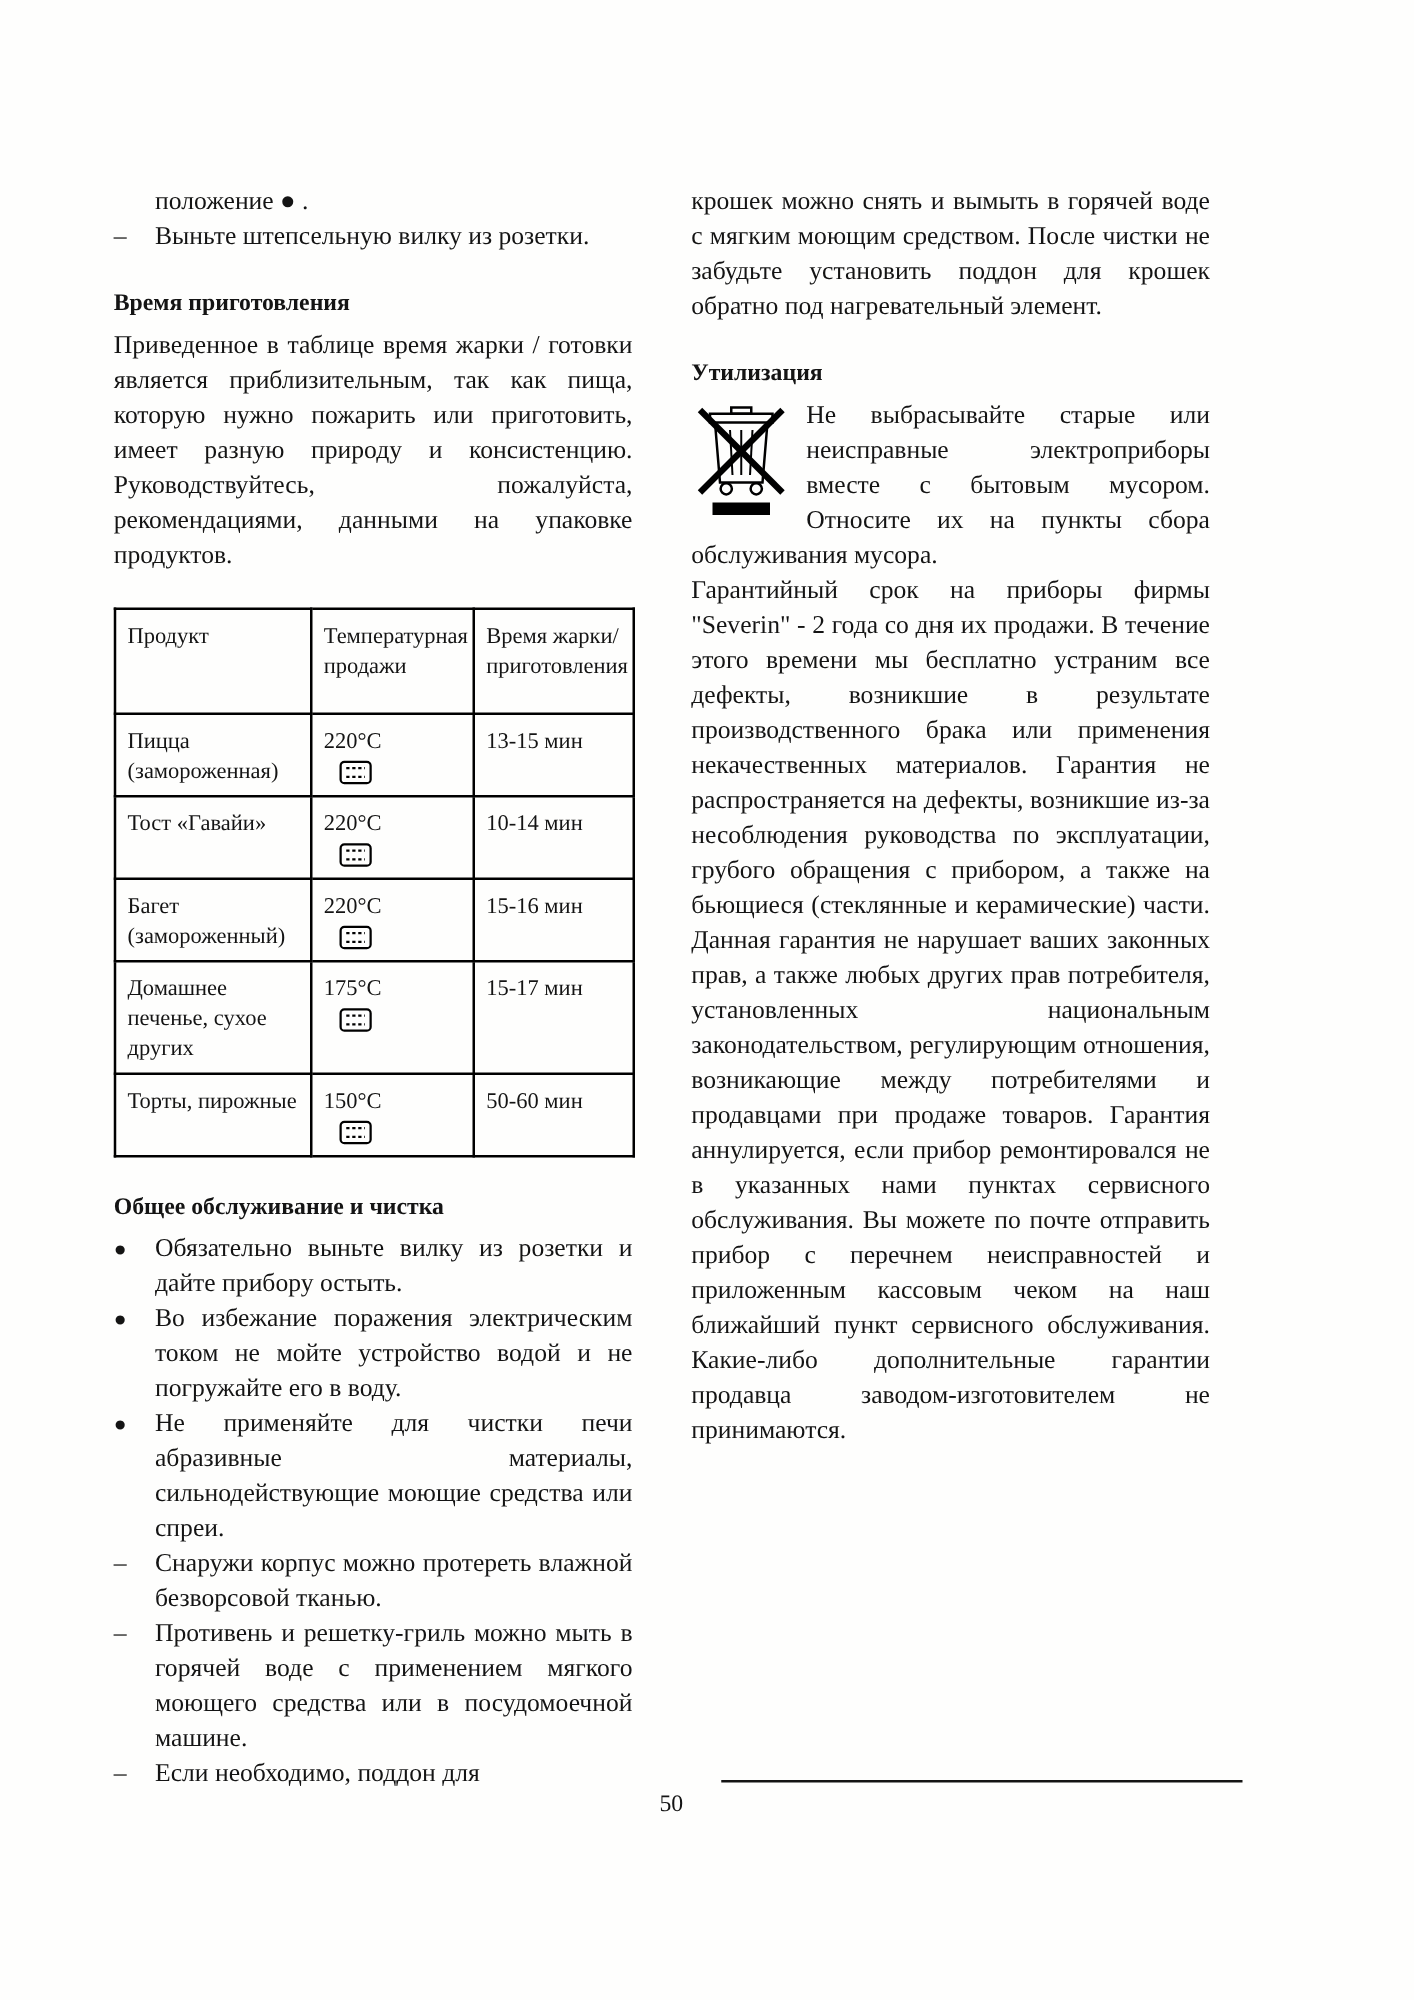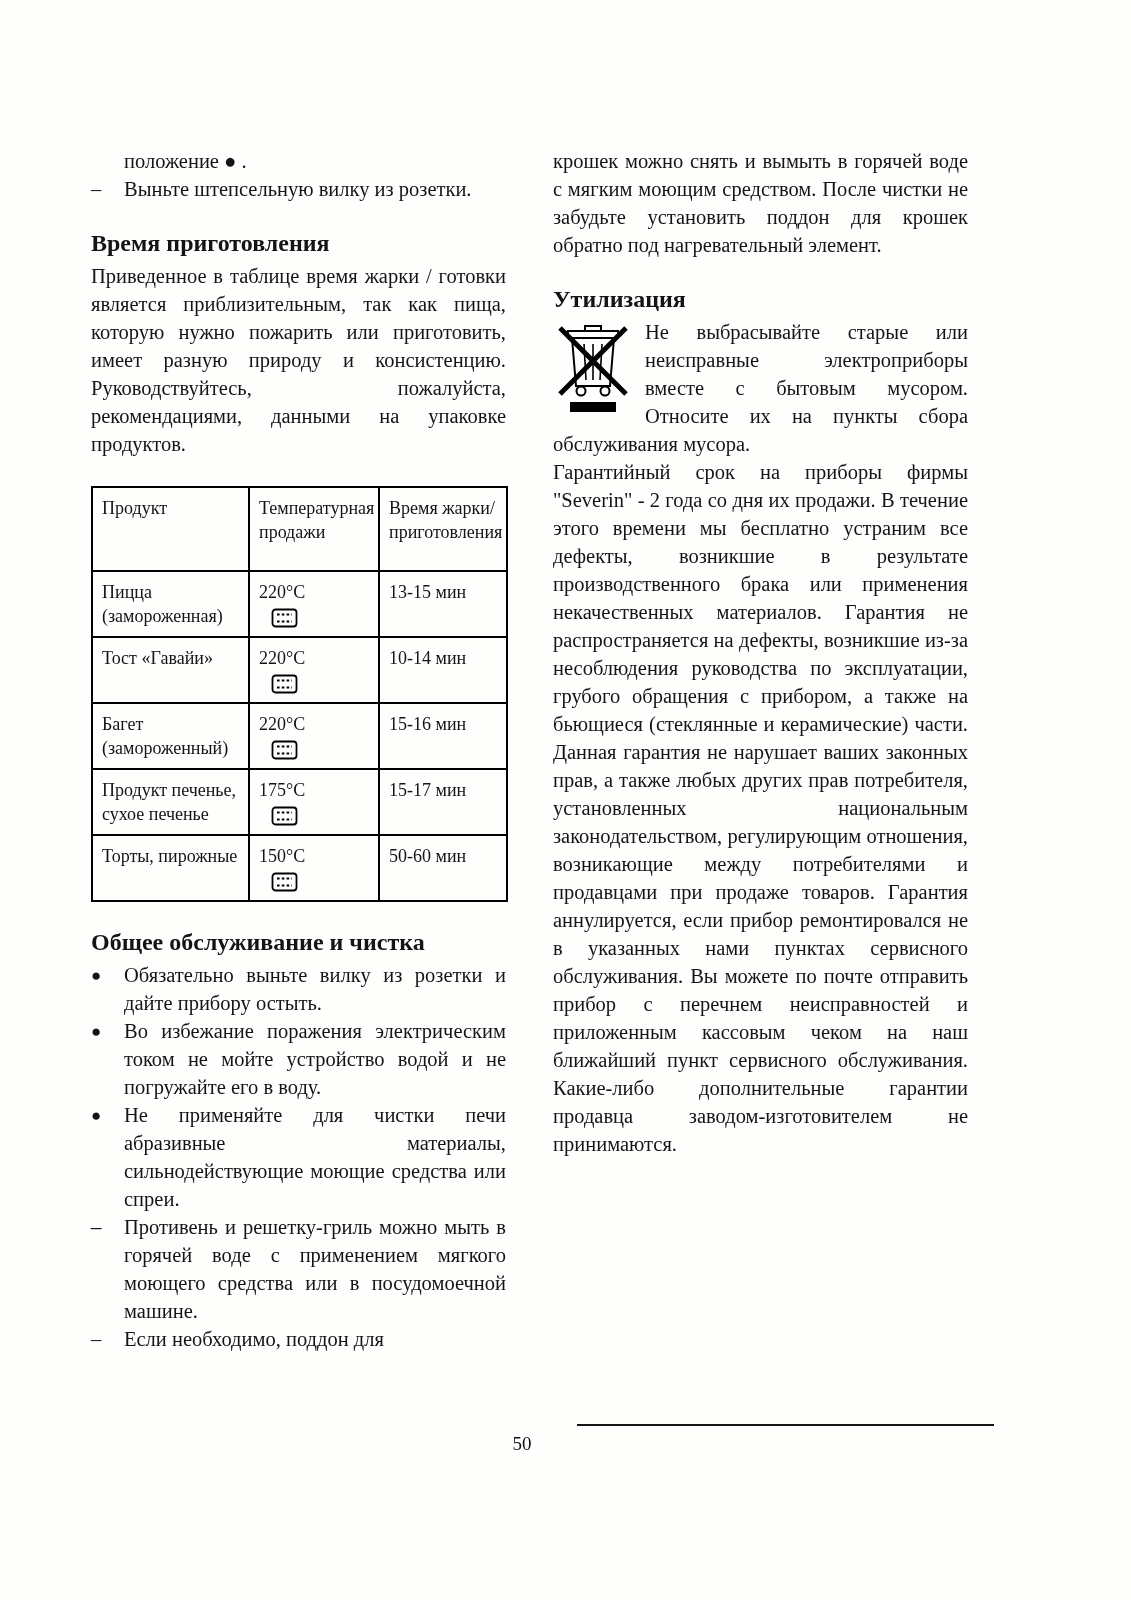--- a/index.html
+++ b/index.html
@@ -7,21 +7,21 @@
   .page {
     width: 1131px; height: 1600px; position: relative; overflow: hidden;
     background: #fefefd; color: #141414;
     font-family: "Liberation Serif", "DejaVu Serif", serif;
     padding: 147px 0 0 91px;
   }
   .columns { display: flex; gap: 47px; }
   .col { width: 415px; font-size: 20.5px; line-height: 28px; text-align: justify; }
 
   .h {
-    font-size: 24px; font-weight: bold; text-align: left;
+    font-size: 19px; font-weight: bold; text-align: left;
     margin: 26px 0 5px 0; line-height: 28px;
   }
   p.body { margin: 0; }
 
   .hang { position: relative; padding-left: 33px; }
   .hang > .marker { position: absolute; left: 0; top: 0; width: 33px; }
   .hang > .marker.bullet { font-size: 17px; top: 1px; }
 
   
   .cook-table { border-collapse: collapse; width: 100%; margin: 28px 0 0 0; table-layout: fixed; }
@@ -37,21 +37,21 @@
   .temp { display: block; }
   .oven-icon { display: block; margin: 4px 0 0 12px; }
 
   
   .disposal::after { content: ""; display: block; clear: both; }
   .weee { float: left; width: 80px; margin: 4px 12px 2px 0; }
   .weee svg { display: block; }
 
   
   .footer-line { position: absolute; left: 577px; top: 1424px; width: 417px; border-top: 2.5px solid #141414; }
-  .page-number { position: absolute; top: 1433px; left: 3px; width: 1038px; text-align: center; font-size: 19px; }
+  .page-number { position: absolute; top: 1433px; left: 18px; width: 1038px; text-align: center; font-size: 19px; }
 </style>
 </head>
 <body>
 
 <svg width="0" height="0" style="position:absolute" aria-hidden="true">
   <defs>
     <g id="oven-sym">
       <rect x="1.5" y="1.5" width="24" height="17" rx="3" fill="none" stroke="#000" stroke-width="1.8"></rect>
       <line x1="6" y1="6.5" x2="21" y2="6.5" stroke="#000" stroke-width="1.8" stroke-dasharray="2.6 2.2"></line>
       <line x1="6" y1="13.5" x2="21" y2="13.5" stroke="#000" stroke-width="1.8" stroke-dasharray="2.6 2.2"></line>
@@ -114,21 +114,21 @@
             <td>Багет (замороженный)</td>
             <td>
               <span class="temp">220°C</span>
               <svg class="oven-icon" width="27" height="20" viewBox="0 0 27 20">
                   <use href="#oven-sym"></use>
                 </svg>
             </td>
             <td>15-16 мин</td>
           </tr>
           <tr>
-            <td>Продукт печенье, сухое печенье</td>
+            <td>Домашнее печенье, сухое других</td>
             <td>
               <span class="temp">175°C</span>
               <svg class="oven-icon" width="27" height="20" viewBox="0 0 27 20">
                   <use href="#oven-sym"></use>
                 </svg>
             </td>
             <td>15-17 мин</td>
           </tr>
           <tr>
             <td>Торты, пирожные</td>
@@ -152,20 +152,21 @@
       <div class="hang">
         <span class="marker bullet">●</span>
         <span>Во избежание поражения электрическим током не мойте устройство водой и не погружайте его в воду.</span>
       </div>
       <div class="hang">
         <span class="marker bullet">●</span>
         <span>Не применяйте для чистки печи абразивные материалы, сильнодействующие моющие средства или спреи.</span>
       </div>
       <div class="hang">
         <span class="marker">–</span>
+        <span>Снаружи корпус можно протереть влажной безворсовой тканью.</span>
       </div>
       <div class="hang">
         <span class="marker">–</span>
         <span>Противень и решетку-гриль можно мыть в горячей воде с применением мягкого моющего средства или в посудомоечной машине.</span>
       </div>
       <div class="hang">
         <span class="marker">–</span>
         <span>Если необходимо, поддон для</span>
       </div>
     </section>

